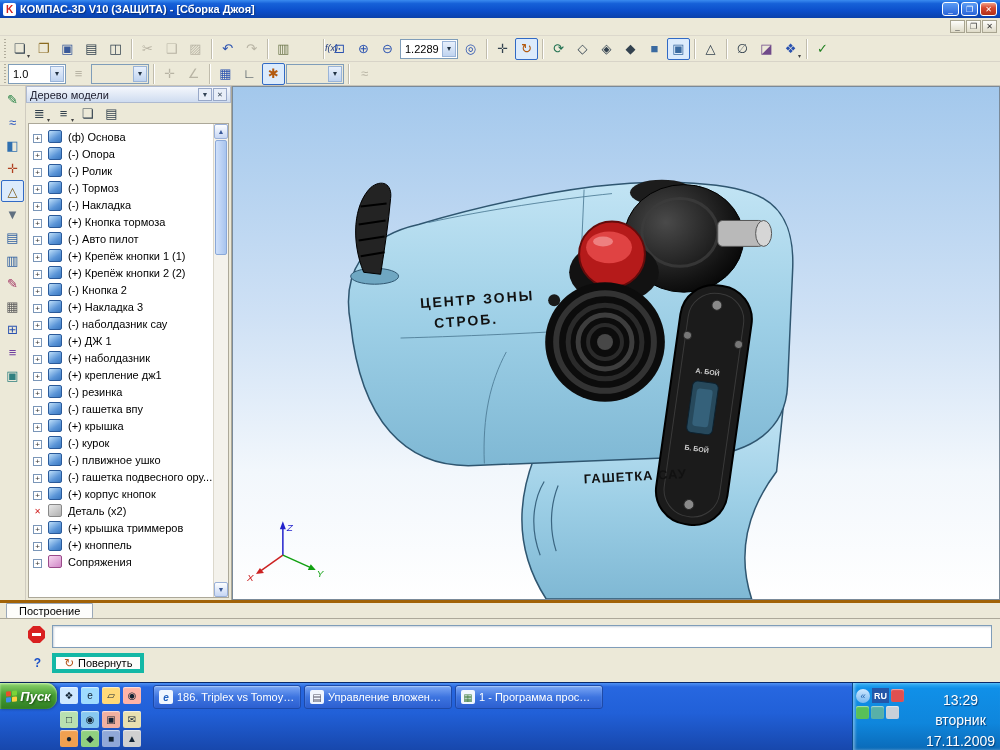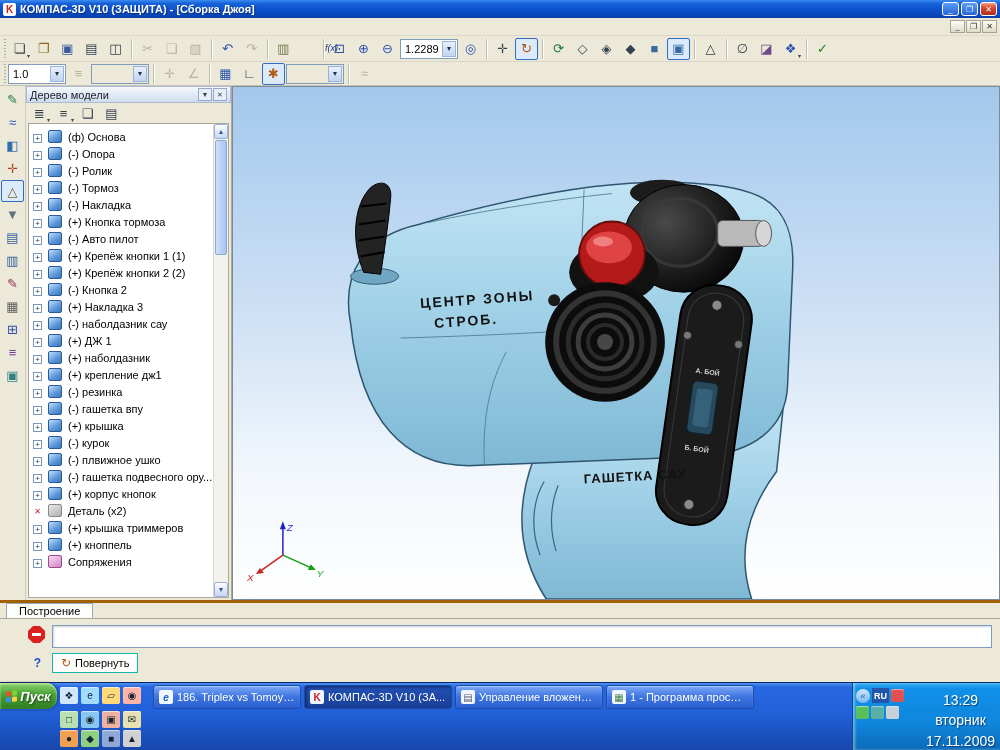--- a/index.html
+++ b/index.html
@@ -77,21 +77,21 @@
 
   
   .tabrow{height:18px;background:#ece9d8;border-top:3px solid #a16207;display:flex;align-items:flex-start;padding-left:6px}
   .sheet-tab{height:17px;background:#fdfdfb;border:1px solid #9aa8b8;border-radius:0 0 3px 3px;padding:1px 12px;font-size:11px}
   .propbar{height:64px;background:#ece9d8;position:relative;border-top:1px solid #aca899}
   .stop-btn{position:absolute;left:28px;top:7px;width:17px;height:17px;clip-path:polygon(30% 0,70% 0,100% 30%,100% 70%,70% 100%,30% 100%,0 70%,0 30%);background:#d92020}
   .stop-btn::after{content:"";position:absolute;left:4px;top:7px;width:9px;height:3px;background:#fff}
   .msg-field{position:absolute;left:52px;right:8px;top:6px;height:23px;background:#fff;border:1px solid #7f9db9;box-shadow:inset 1px 1px 2px #ccd4de}
   .help-btn{position:absolute;left:30px;top:37px;width:15px;height:16px;color:#1a50c8;font-weight:bold;font-size:12px;text-align:center}
   .help-btn::before{content:"?"}
-  .cmd-tab{position:absolute;left:52px;top:34px;height:20px;background:#fdfdfb;border:1px solid #14b8a6;display:flex;align-items:center;gap:4px;padding:0 8px;font-size:11px}
+  .cmd-tab{position:absolute;left:52px;top:34px;height:20px;background:#fdfdfb;border:4px solid #14b8a6;display:flex;align-items:center;gap:4px;padding:0 8px;font-size:11px}
   .cmd-icon::before{content:"↻";color:#b3541a;font-size:12px}
 
   
   .taskbar{height:68px;background:linear-gradient(180deg,#4f91f2 0%,#2767e0 6%,#2160d8 45%,#1747ac 100%);border-top:1px solid #0a2a6a;display:flex}
   .tb-left{width:150px;position:relative;flex:none}
   .start-btn{position:absolute;left:0;top:0;width:57px;height:26px;background:linear-gradient(180deg,#8ed46e,#48a036 45%,#2f7d22);border-radius:0 11px 11px 0;display:flex;align-items:center;justify-content:center;gap:3px;color:#fff;font-weight:bold;font-style:italic;font-size:13px;text-shadow:1px 1px 2px #1a4a10;box-shadow:inset 0 1px 2px #c8f0b0,1px 0 3px rgba(0,0,0,.4)}
   .win-flag{display:grid;grid-template-columns:5px 5px;gap:1px;transform:skewY(-6deg)}
   .fq{width:5px;height:5px;border-radius:1px;display:block}
   .q1{background:#e8502a}.q2{background:#7ad338}.q3{background:#3a8ef0}.q4{background:#ffd040}
   .ql-row{position:absolute;display:flex;gap:3px}
@@ -776,24 +776,20 @@
           </span>
         </div>
     </div>
 
     <div class="tasks" data-name="taskbar-tasks">
 
     <div class="taskbtn" data-name="taskbar-task-button">
         <span class="ticon" data-name="task-app-icon" data-icon="ie"></span>
         <span class="tlabel" data-name="task-label">186. Triplex vs Tomoyas...</span>
       </div>
-        <div class="taskbtn" data-name="taskbar-task-button" data-active="true">
-        <span class="ticon" data-name="task-app-icon" data-icon="kompas"></span>
-        <span class="tlabel" data-name="task-label">КОМПАС-3D V10 (ЗА...</span>
-      </div>
         <div class="taskbtn" data-name="taskbar-task-button">
         <span class="ticon" data-name="task-app-icon" data-icon="doc"></span>
         <span class="tlabel" data-name="task-label">Управление вложениям...</span>
       </div>
         <div class="taskbtn" data-name="taskbar-task-button">
         <span class="ticon" data-name="task-app-icon" data-icon="pic"></span>
         <span class="tlabel" data-name="task-label">1 - Программа просмотр...</span>
       </div>
       </div>
 

